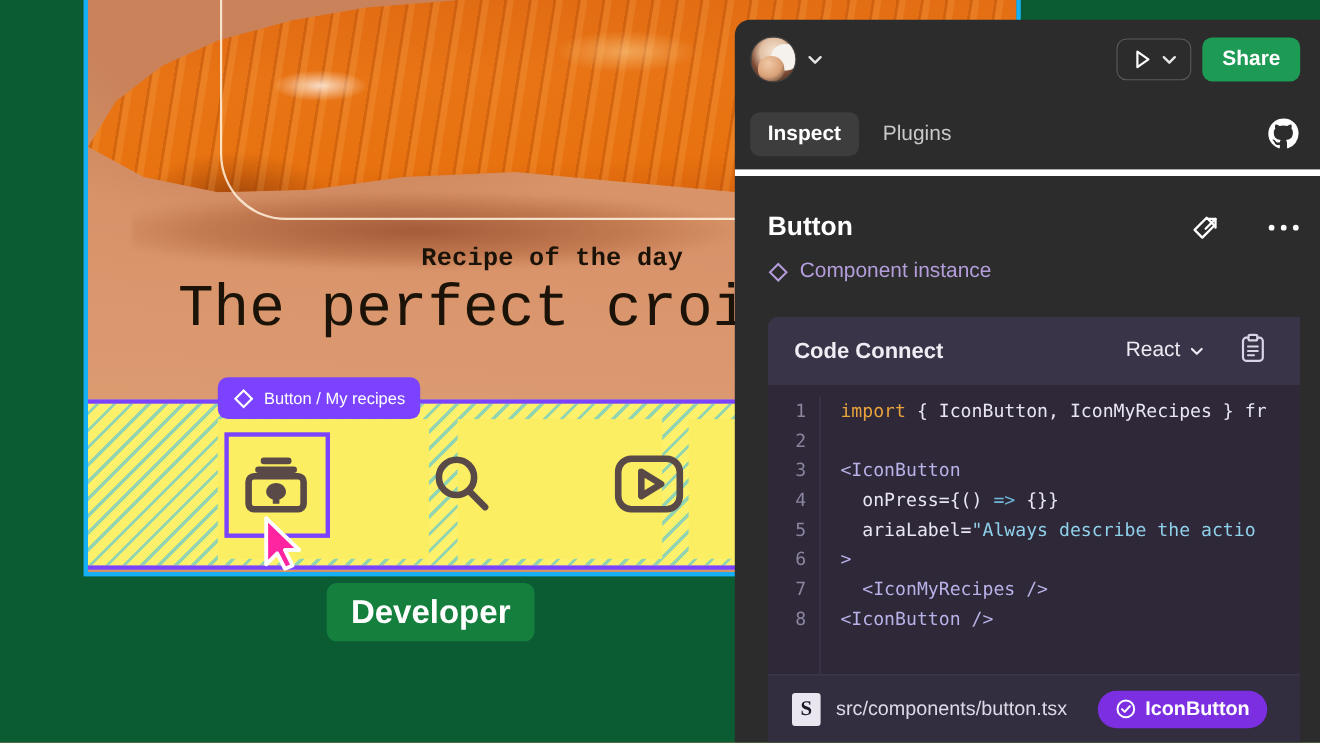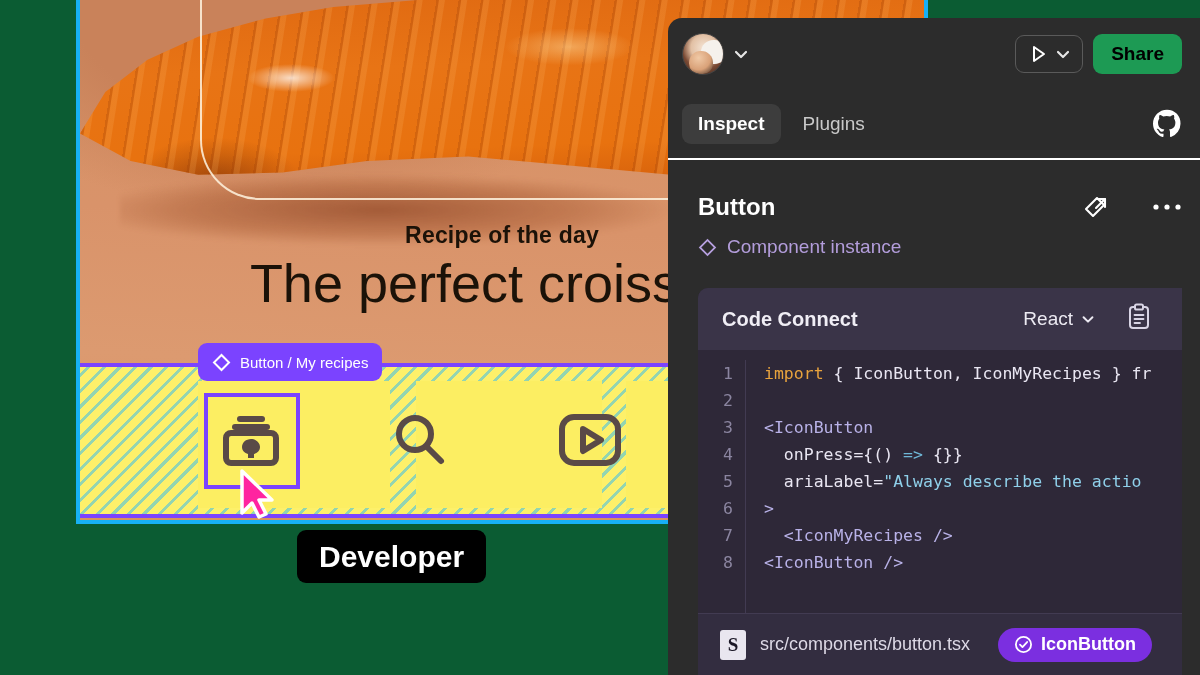--- a/index.html
+++ b/index.html
@@ -74,21 +74,21 @@
     left: 120px; top: -120px; width: 900px; height: 320px;
     border: 2px solid rgba(255,245,225,0.85);
     border-radius: 0 0 60px 60px;
     border-top: none;
   }
   .poster-text {
     position: absolute;
     left: 0; right: 0; top: 222px;
     text-align: center;
     color: #1b1208;
-    font-family: Liberation Sans, sans-serif;
+    font-family: Liberation Mono, monospace;
   }
   .poster-kicker { font-size: 23px; font-weight: bold; letter-spacing: 0.2px; }
   .poster-head { font-size: 54px; line-height: 1.05; margin-top: 6px; white-space: nowrap; }
 
   
   #yellow-band {
     position: absolute;
     left: 80px; top: 363px; width: 844px; height: 155px;
     background:
       repeating-linear-gradient(-45deg,
@@ -138,21 +138,21 @@
     color: #fff;
     font-size: 15px;
     z-index: 7;
     white-space: nowrap;
   }
   
   #developer-badge {
     position: absolute;
     left: 297px; top: 530px;
     height: 53px;
-    background: #000000;
+    background: #15803d;
     border-radius: 9px;
     display: flex; align-items: center;
     padding: 0 22px;
     color: #ffffff;
     font-size: 30px;
     font-weight: bold;
     z-index: 7;
   }
   
   #cursor {
@@ -198,32 +198,32 @@
     border-radius: 50% 50% 45% 45%;
   }
   .topbar-spacer { flex: 1; }
   #run-group {
     display: flex; align-items: center; gap: 4px;
     border: 1px solid #5a5a5a; border-radius: 9px;
     height: 38px; padding: 0 10px;
     cursor: pointer;
   }
   #share-button {
-    background: #1d9a54; color: #000000;
+    background: #1d9a54; color: #ffffff;
     border-radius: 9px; height: 40px;
     display: flex; align-items: center; padding: 4px 18px;
     font-size: 19px; font-weight: bold; cursor: pointer;
   }
 
   #panel-tabs {
     height: 70px;
     display: flex; align-items: center;
     padding: 0 18px 0 14px;
     gap: 6px;
-    border-bottom: 2px solid #ffffff;
+    border-bottom: 6px solid #ffffff;
   }
   .tab {
     font-size: 19px; color: #c9c9c9;
     padding: 9px 16px; border-radius: 9px; cursor: pointer;
   }
   .tab.active { background: #3d3d3d; color: #fff; font-weight: bold; }
   .tabs-spacer { flex: 1; }
 
   #panel-body { padding: 20px 18px 0 30px; flex: 1; display: flex; flex-direction: column; }
   #title-row { display: flex; align-items: center; gap: 14px; margin-top: 12px; }

